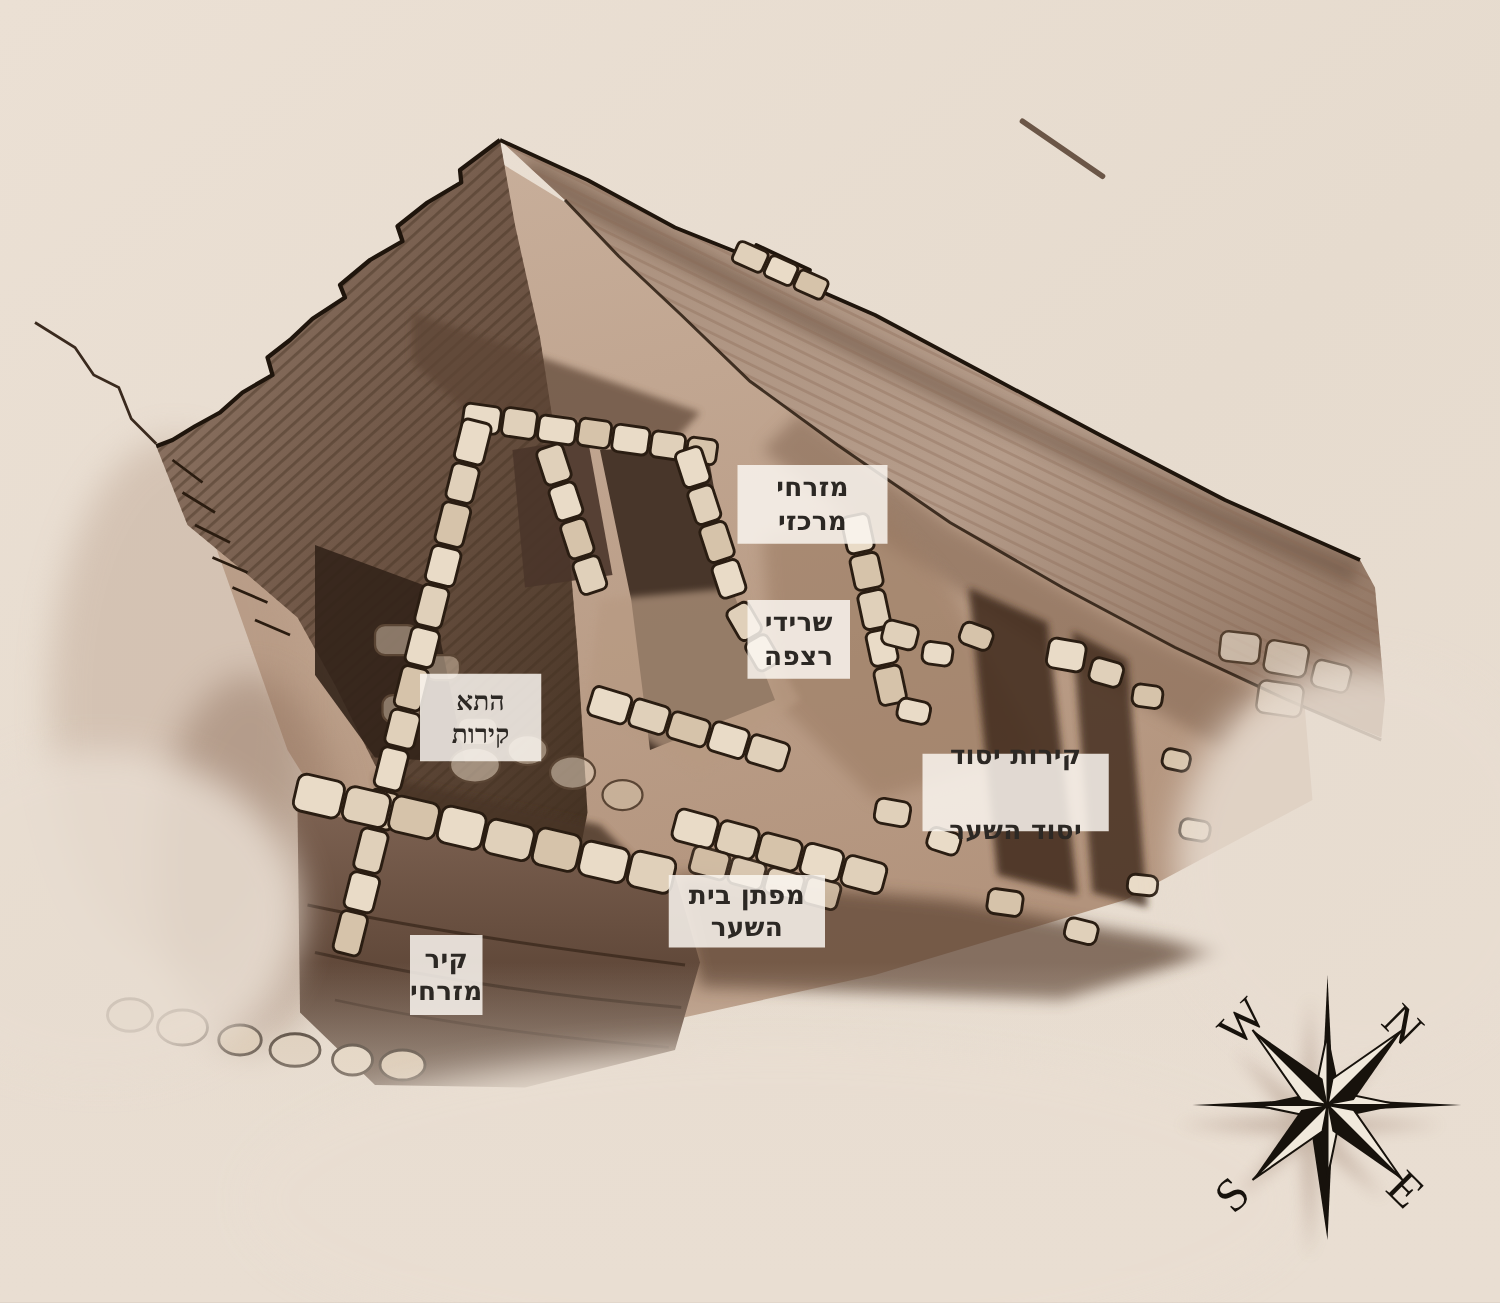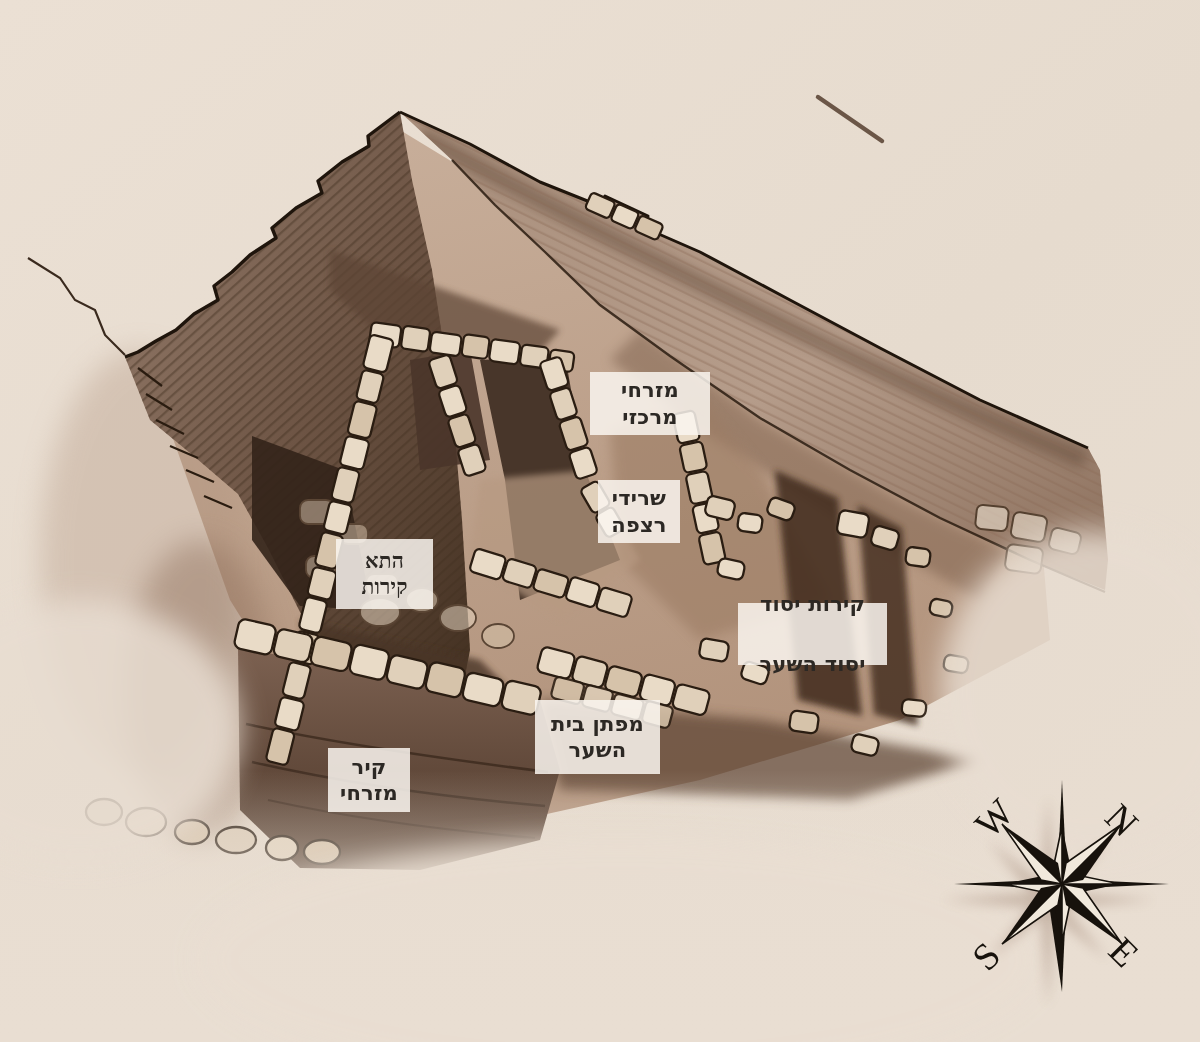--- a/index.html
+++ b/index.html
@@ -312,22 +312,22 @@
   <span>רצפה</span>
 </div>
 <div class="label" style="left:336px;top:539px;width:97px;height:70px;font-family:Liberation Serif, serif;">
   <span>התא</span>
   <span>קירות</span>
 </div>
 <div class="label" style="left:738px;top:603px;width:149px;height:62px;gap:33px;">
   <span>קירות יסוד</span>
   <span>יסוד השער</span>
 </div>
-<div class="label" style="left:535px;top:700px;width:125px;height:74px;">
+<div class="label" style="left:535px;top:700px;width:125px;height:58px;">
   <span>מפתן בית</span>
   <span>השער</span>
 </div>
-<div class="label" style="left:328px;top:748px;width:82px;height:64px;">
+<div class="label" style="left:328px;top:748px;width:58px;height:64px;">
   <span>קיר</span>
   <span>מזרחי</span>
 </div>
 
 </div>
 
 </body></html>

